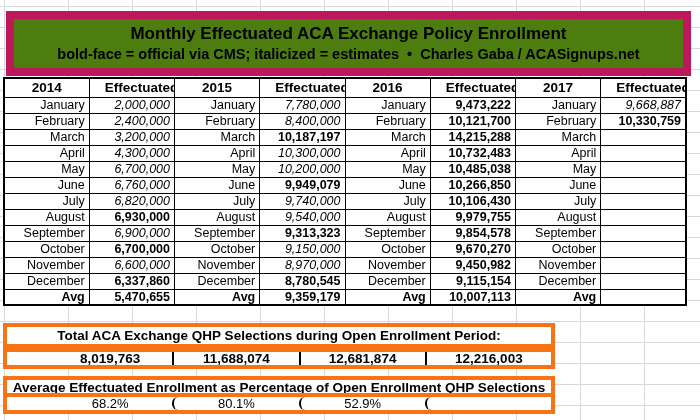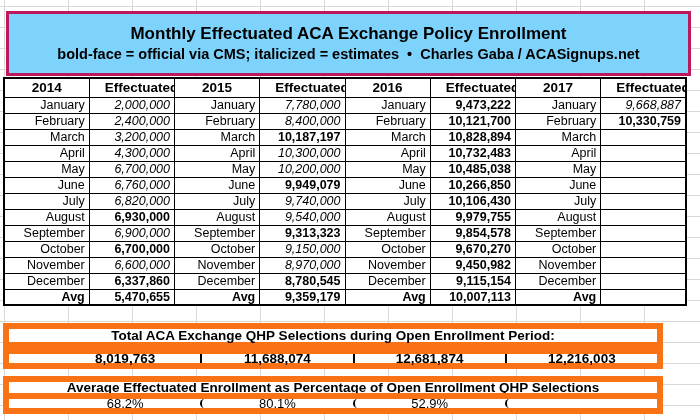--- a/index.html
+++ b/index.html
@@ -18,21 +18,21 @@
     position: absolute; inset: 0;
     background-image:
       linear-gradient(to right, #d9d9d9 1px, transparent 1px),
       linear-gradient(to bottom, #d9d9d9 1px, transparent 1px);
     background-size: 64px 100%, 100% 21px;
     background-position: 4px 0, 0 6px;
   }
 
   .title-box {
     position: absolute; left: 6px; top: 11px; width: 685px; height: 65px;
-    background: #7dd3fc; border: 3px solid #be185d;
+    background: #4d7c0f; border: 8px solid #be185d;
     display: flex; flex-direction: column; justify-content: center; align-items: center;
     text-align: center;
   }
   .title    { font-weight: bold; font-size: 17px; line-height: 1.3; }
   .subtitle { font-weight: bold; font-size: 14.5px; line-height: 1.3; white-space: pre; }
 
   table.enroll {
     position: absolute; left: 3px; top: 77px; width: 684px;
     border-collapse: collapse; table-layout: fixed;
     background: #fff; border: 2px solid #000;
@@ -45,22 +45,22 @@
     height: 19px; font-size: 13.5px; font-weight: bold; text-align: center; padding: 0 15px;
   }
   table.enroll td {
     height: 16px; font-size: 12.5px; text-align: right; padding: 0 4px 0 2px;
   }
   td.val.cms { font-weight: bold; }
   td.val.est { font-style: italic; }
   tr.avg-row td.month { font-weight: bold; }
 
   .band {
-    position: absolute; left: 3px; width: 660px;
-    background: #fff; border: 6px solid #f97316;
+    position: absolute; left: 3px; width: 552px;
+    background: #fff; border: 4px solid #f97316;
   }
   .band.head {
     display: flex; align-items: center; justify-content: center;
     font-weight: bold; font-size: 13.5px; text-align: center;
   }
   .band.row { display: flex; padding-left: 41px; }
   .mcell {
     flex: 1; display: flex; align-items: center; justify-content: center;
     border-left: 2px solid #000; font-size: 13.5px;
   }
@@ -117,21 +117,21 @@
           <td class="val cms">10,121,700</td>
           <td class="month">February</td>
           <td class="val cms">10,330,759</td>
         </tr>
         <tr>
           <td class="month">March</td>
           <td class="val est">3,200,000</td>
           <td class="month">March</td>
           <td class="val cms">10,187,197</td>
           <td class="month">March</td>
-          <td class="val cms">10,828,894</td>
+          <td class="val cms">14,215,288</td>
           <td class="month">March</td>
           <td class="val "></td>
         </tr>
         <tr>
           <td class="month">April</td>
           <td class="val est">4,300,000</td>
           <td class="month">April</td>
           <td class="val est">10,300,000</td>
           <td class="month">April</td>
           <td class="val cms">10,732,483</td>

